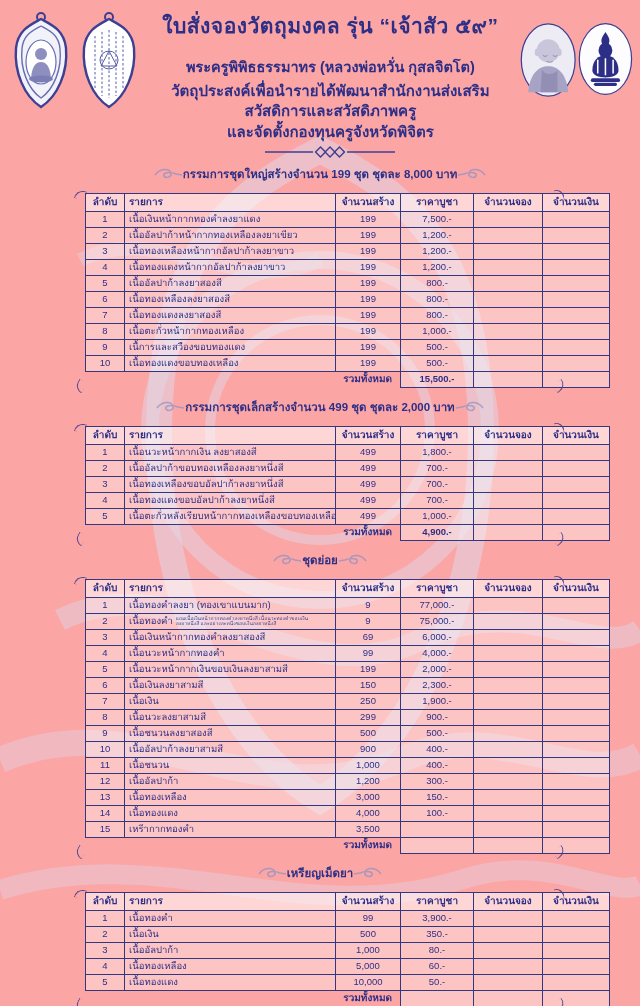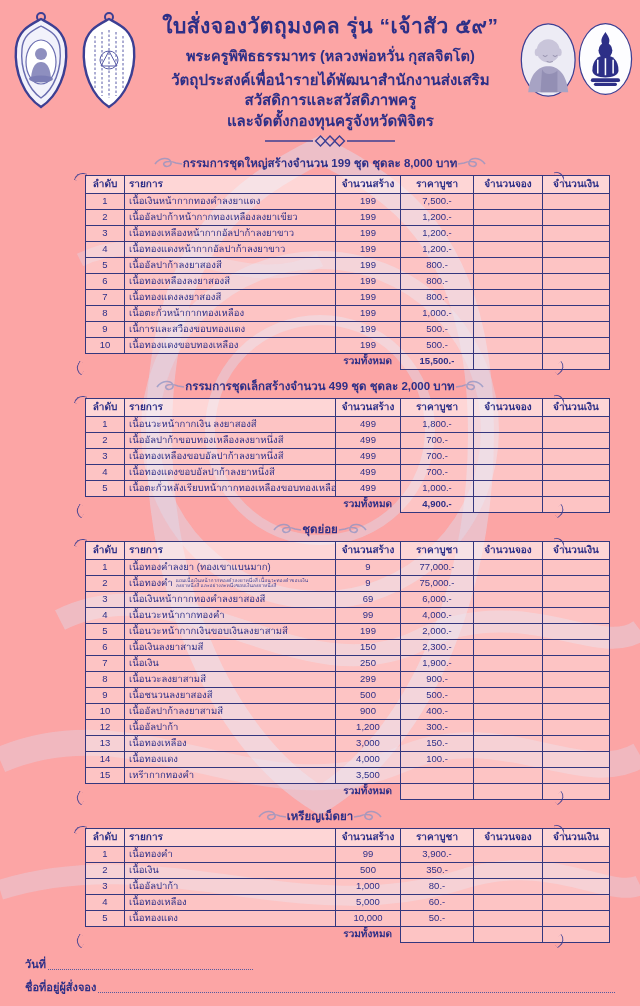--- a/index.html
+++ b/index.html
@@ -13,32 +13,32 @@
     color:#2d2f87;
   }
   .watermark{position:absolute;top:0;left:0;z-index:0;pointer-events:none;}
   .content{position:relative;z-index:1;}
 
   
   .header{display:flex;align-items:flex-start;justify-content:space-between;padding:10px 6px 0 8px;}
   .logo-group{display:flex;gap:2px;flex:0 0 auto;}
   .header-center{flex:1 1 auto;text-align:center;padding-top:4px;}
   .title{font-size:21px;font-weight:bold;letter-spacing:.5px;line-height:1.15;}
-  .subtitle{font-size:14.5px;font-weight:bold;margin-top:6px;}
+  .subtitle{font-size:14.5px;font-weight:bold;margin-top:17px;}
   .purpose{font-size:15px;font-weight:bold;margin-top:3px;line-height:1.35;}
   .divider{margin:4px auto 0;display:block;}
 
   
   .banner{display:flex;align-items:center;justify-content:center;margin:7px 0 3px;}
   .banner .btitle{font-size:11.5px;font-weight:bold;}
   .swirl{opacity:.75;}
   .swirl.flip{transform:scaleX(-1);}
 
   
-  .tablewrap{position:relative;width:470px;margin:0 auto;}
+  .tablewrap{position:relative;width:470px;margin:10px auto;}
   table{border-collapse:collapse;width:470px;table-layout:fixed;}
   th,td{border:1px solid #34377e;padding:0 4px;height:15px;font-size:9.5px;line-height:1.05;overflow:hidden;white-space:nowrap;}
   th{height:17px;font-weight:bold;font-size:10px;background:rgba(255,255,255,.55);}
   td{background:rgba(255,255,255,.35);}
   .c0{width:30px;text-align:center;}
   .c1{width:202px;text-align:left;}
   .c2{width:56px;text-align:center;}
   .c3{width:64px;text-align:center;}
   .c4{width:60px;}
   .c5{width:58px;}
@@ -439,20 +439,28 @@
             </tr>
             <tr>
               <td class="c0 num">10</td>
               <td class="c1"><span>เนื้ออัลปาก้าลงยาสามสี</span></td>
               <td class="c2 num">900</td>
               <td class="c3 num">400.-</td>
               <td class="c4"></td>
               <td class="c5"></td>
             </tr>
             <tr>
+              <td class="c0 num">11</td>
+              <td class="c1"><span>เนื้อชนวน</span></td>
+              <td class="c2 num">1,000</td>
+              <td class="c3 num">400.-</td>
+              <td class="c4"></td>
+              <td class="c5"></td>
+            </tr>
+            <tr>
               <td class="c0 num">12</td>
               <td class="c1"><span>เนื้ออัลปาก้า</span></td>
               <td class="c2 num">1,200</td>
               <td class="c3 num">300.-</td>
               <td class="c4"></td>
               <td class="c5"></td>
             </tr>
             <tr>
               <td class="c0 num">13</td>
               <td class="c1"><span>เนื้อทองเหลือง</span></td>

